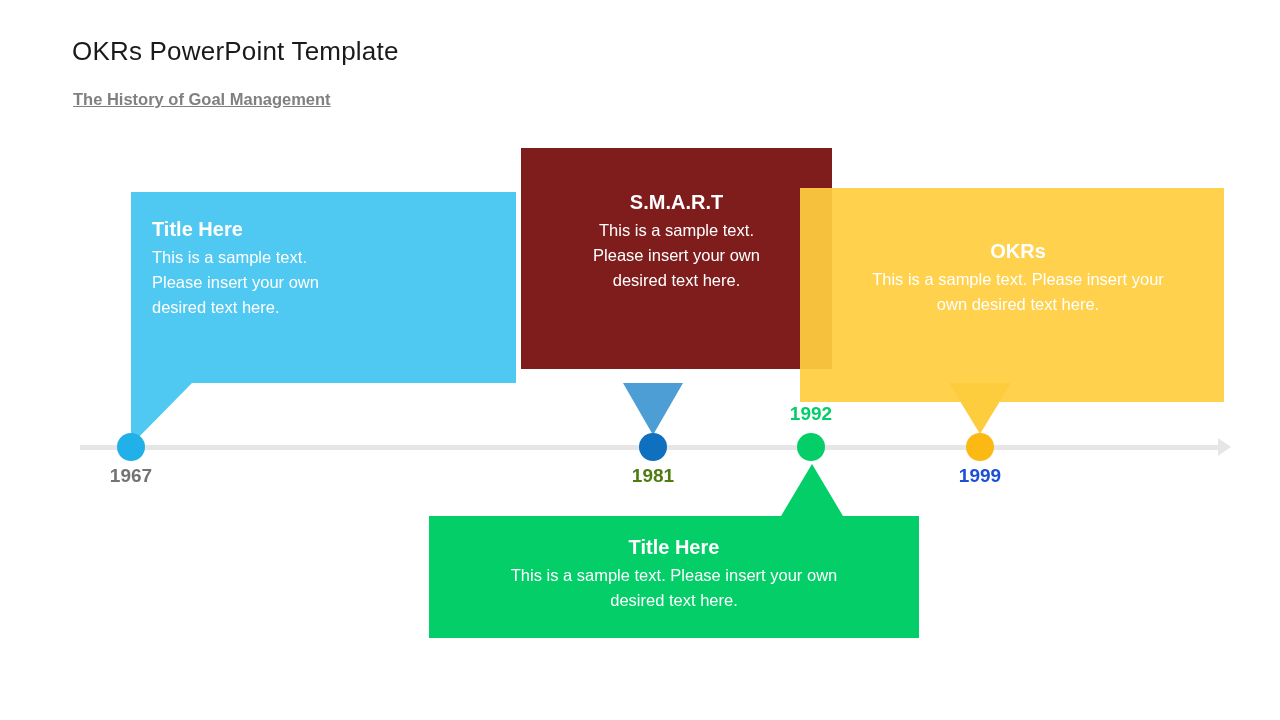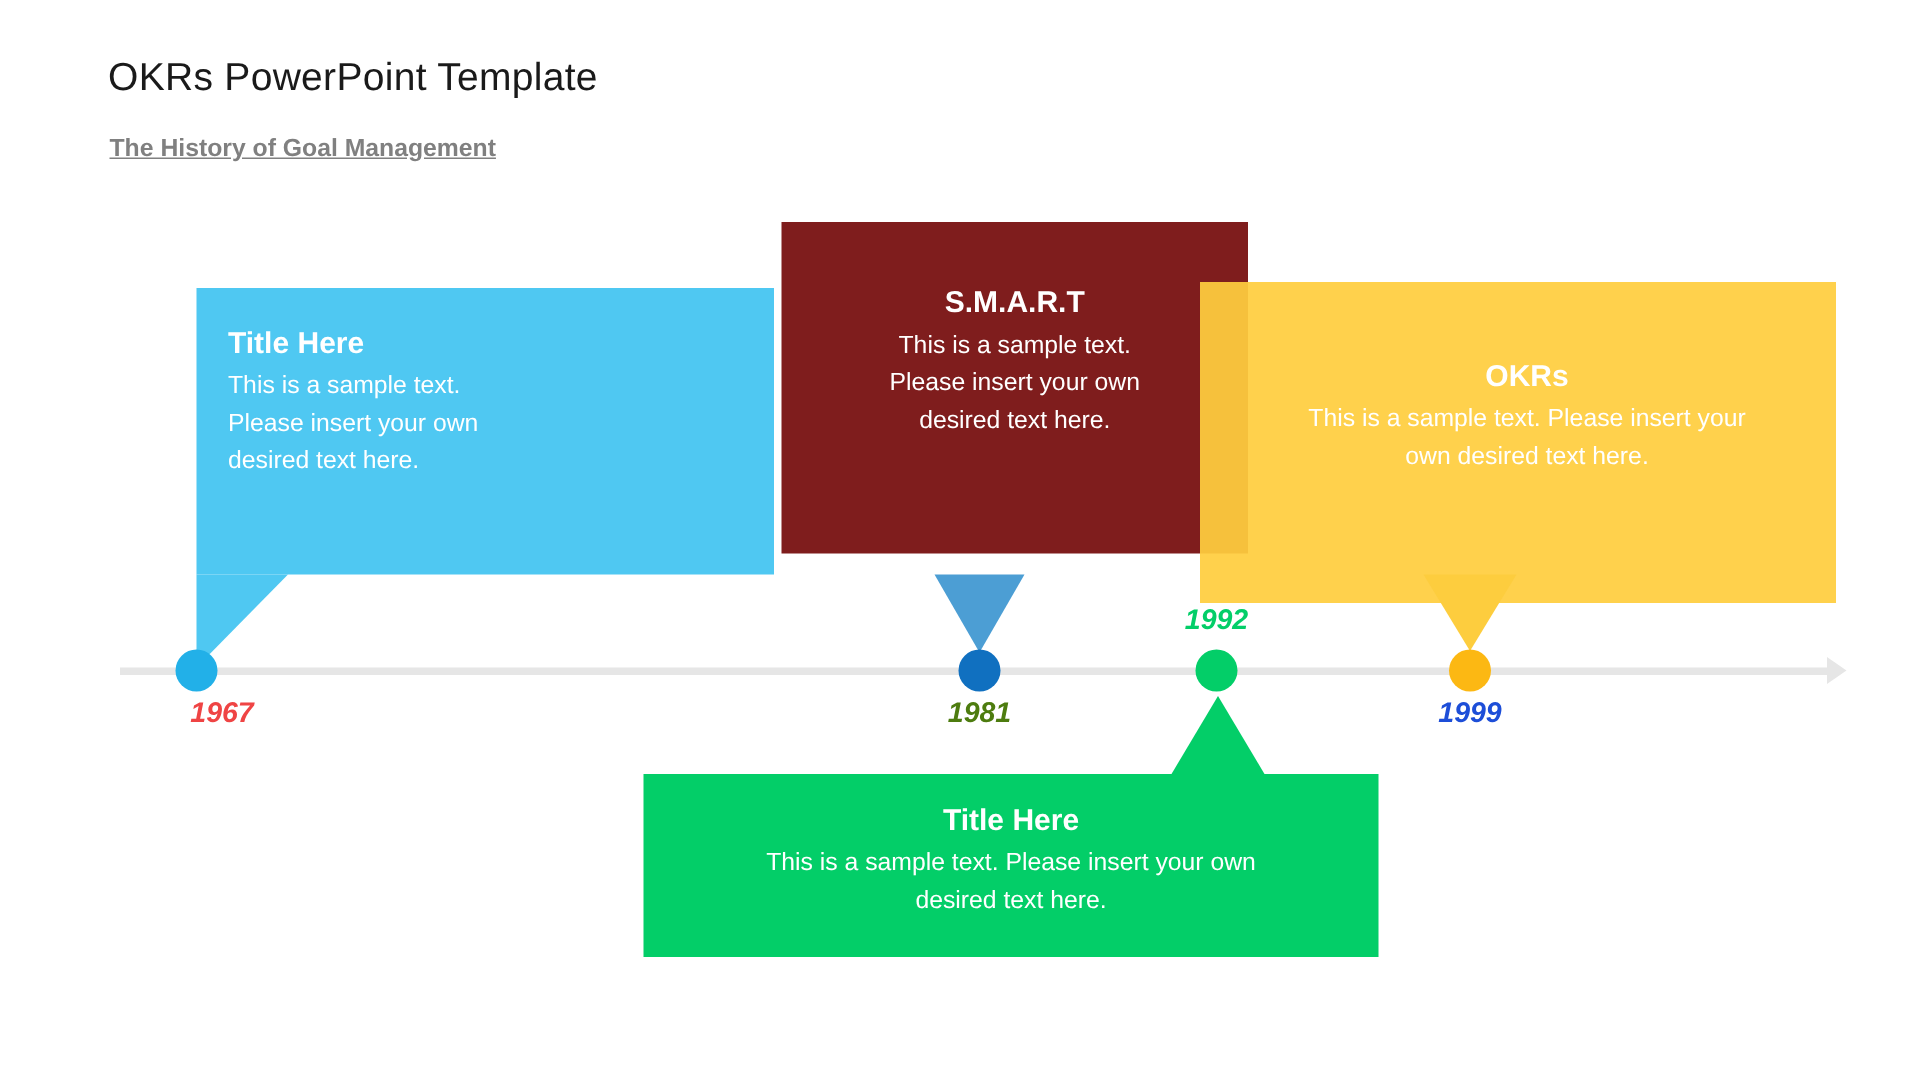--- a/index.html
+++ b/index.html
@@ -65,21 +65,20 @@
     height: 28px;
     border-radius: 50%;
   }
   .year {
     position: absolute;
     font-size: 19px;
     font-weight: bold;
     text-align: center;
     width: 120px;
     white-space: nowrap;
-    font-style: italic;
   }
 
   
   .card {
     position: absolute;
     box-sizing: border-box;
   }
   .card-title {
     font-size: 20px;
     font-weight: bold;
@@ -220,21 +219,21 @@
 
 <div class="pointer" id="pointer-1992"></div>
 <div class="card" id="card-1992">
   <div class="card-content">
     <div class="card-title">Title Here</div>
     <div class="card-text" style="max-width: 330px; margin: 0 auto;">This is a sample text. Please insert your own desired text here.</div>
   </div>
 </div>
 
 <div class="dot" style="left:117px; top:433px; background:#22b0e8;"></div>
-<div class="year" style="left:88px; top:465px; color:#ef4444;">1967</div>
+<div class="year" style="left:71px; top:465px; color:#737373;">1967</div>
 
 <div class="dot" style="left:639px; top:433px; background:#1070c0;"></div>
 <div class="year" style="left:593px; top:465px; color:#4d7c0f;">1981</div>
 
 <div class="dot" style="left:797px; top:433px; background:#03ce68;"></div>
 <div class="year" style="left:751px; top:403px; color:#03ce68;">1992</div>
 
 <div class="dot" style="left:966px; top:433px; background:#fcb813;"></div>
 <div class="year" style="left:920px; top:465px; color:#1d4ed8;">1999</div>
 

